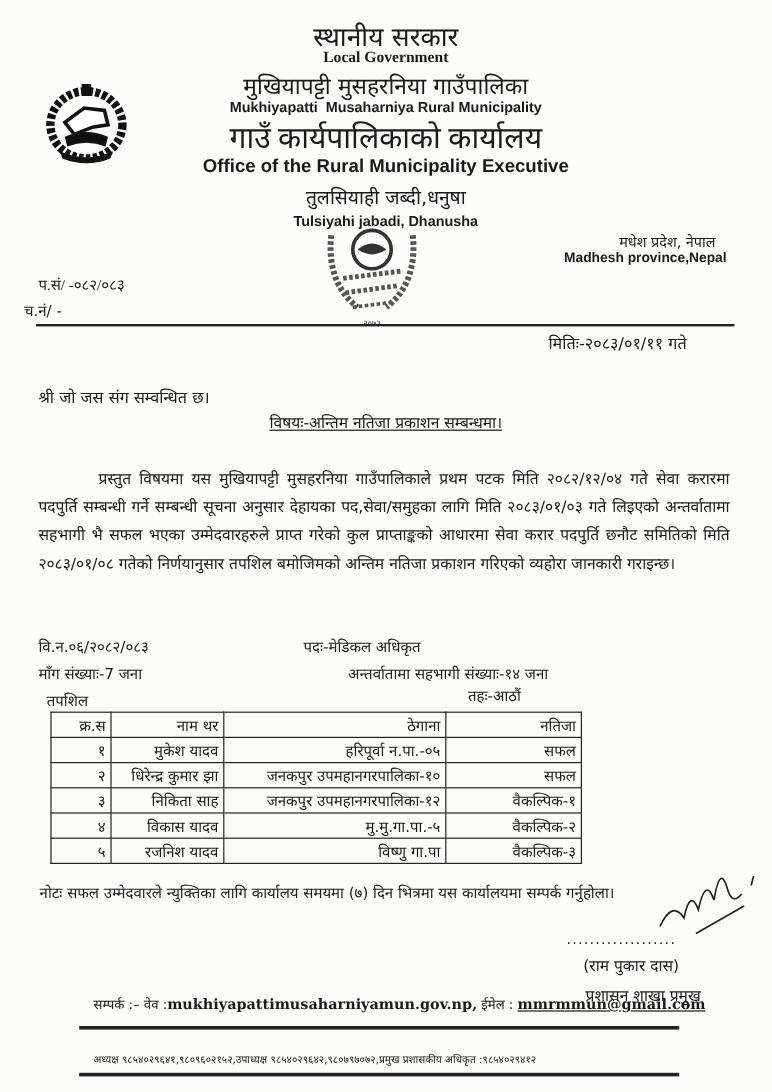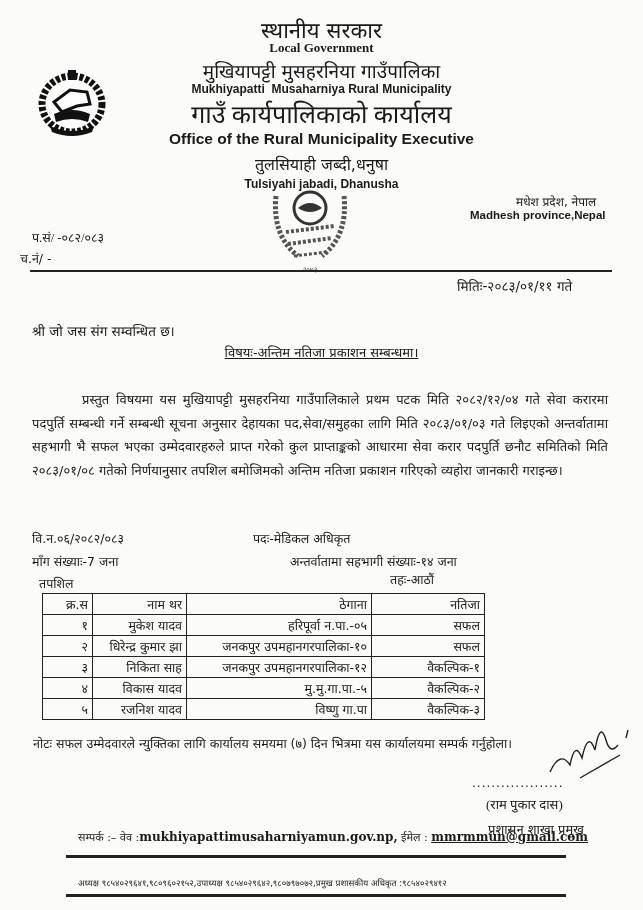--- a/index.html
+++ b/index.html
@@ -61,21 +61,21 @@
   #results-table td, #results-table th {
     border:1.5px solid #222; padding:0 4px; height:20px;
     font-weight:normal; text-align:right; vertical-align:middle;
   }
   .c1 { width:41px; } .c2 { width:85px; } .c3 { width:176px; } .c4 { width:104px; }
 
   #note { left:33px; top:735px; font-size:12.5px; }
 
   #signature { left:540px; top:710px; width:100px; height:75px; }
   #sig-dots { left:472px; top:776px; font-size:12px; letter-spacing:1px; }
-  #signer-name { left:486px; top:795px; font-size:13px;font-family:Liberation Serif, serif; }
+  #signer-name { left:486px; top:795px; font-size:13px; }
   #signer-title { left:488px; top:820px; font-size:13px; }
 
   #rule-foot-top { left:66px; top:855px; width:500px; height:3px; background:#222; }
   #footer-line1 { left:78px; top:829px; font-size:11px; }
   #footer-line1 .web { font-family:"DejaVu Serif", serif; font-weight:bold; font-size:12px; }
   #footer-line1 .mail { font-family:"DejaVu Serif", serif; font-weight:bold; font-size:12px; text-decoration:underline; }
   #footer-line2 { left:78px; top:877px; font-size:8.6px; white-space:nowrap; }
   #rule-foot-bot { left:66px; top:894px; width:500px; height:3px; background:#222; }
 </style>
 </head>

